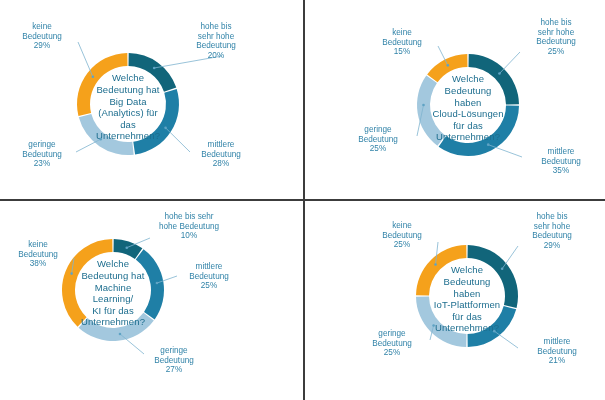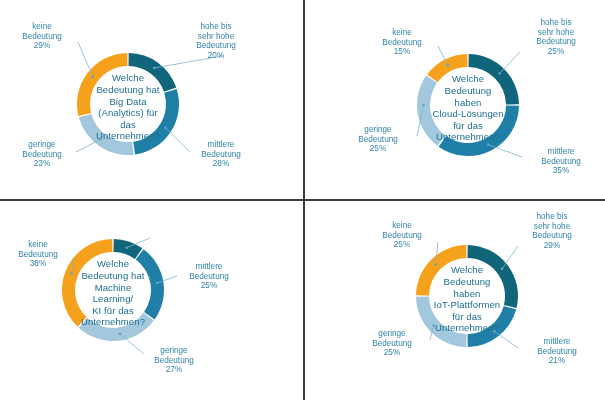--- a/index.html
+++ b/index.html
@@ -116,20 +116,21 @@
       <svg class="leader" width="304" height="200" style="left: 0px; top: 0px;">
         <line x1="150" y1="38" x2="126.75125624968516" y2="47.67798502486567"></line>
         <circle cx="126.75125624968516" cy="47.67798502486567" r="1.3"></circle>
         <line x1="177" y1="76" x2="156.95213115648363" y2="83.03866630570973"></line>
         <circle cx="156.95213115648363" cy="83.03866630570973" r="1.3"></circle>
         <line x1="144" y1="154" x2="119.96133369429027" y2="133.95213115648363"></line>
         <circle cx="119.96133369429027" cy="133.95213115648363" r="1.3"></circle>
         <line x1="74" y1="58" x2="71.62494637797282" y2="73.61845740553181"></line>
         <circle cx="71.62494637797282" cy="73.61845740553181" r="1.3"></circle>
       </svg>
+      <div class="lbl" style="left: 148px; top: 12px; width: 82px;">hohe bis sehr<br>hohe Bedeutung<br>10%</div>
       <div class="lbl" style="left: 176px; top: 62px; width: 66px;">mittlere<br>Bedeutung<br>25%</div>
       <div class="lbl" style="left: 140px; top: 146px; width: 68px;">geringe<br>Bedeutung<br>27%</div>
       <div class="lbl" style="left: 4px; top: 40px; width: 68px;">keine<br>Bedeutung<br>38%</div>
     </div>
   <div class="quad" id="q3">
       <div class="donut-wrap" style="left: 108px; top: 41px; width: 110px; height: 110px;">
         <svg class="donut-svg" width="110" height="110" viewBox="0 0 110 110">
           <path d="M 55.70495094115132 4.004872348717768 A 51 51 0 0 1 104.5683361126487 66.9991689305338 L 91.93327004471863 63.940557242358516 A 38 38 0 0 0 55.5252575639951 17.003630377475986 Z" fill="#11657a"></path>
           <path d="M 104.21770777262533 68.36477615257569 A 51 51 0 0 1 55.70495094115132 105.99512765128223 L 55.5252575639951 92.99636962252401 A 38 38 0 0 0 91.67201755607377 64.9580685058407 Z" fill="#1f7fa6"></path>
           <path d="M 54.29504905884869 105.99512765128223 A 51 51 0 0 1 4.004872348717768 55.704950941151296 L 17.003630377475986 55.52525756399508 A 38 38 0 0 0 54.4747424360049 92.99636962252401 Z" fill="#a3c8de"></path>

